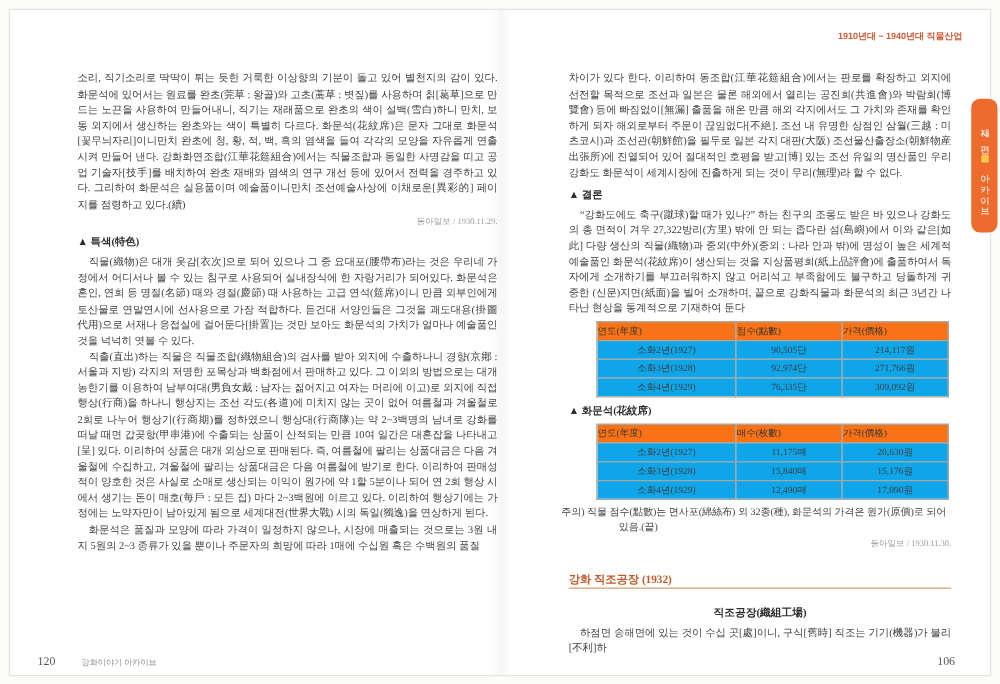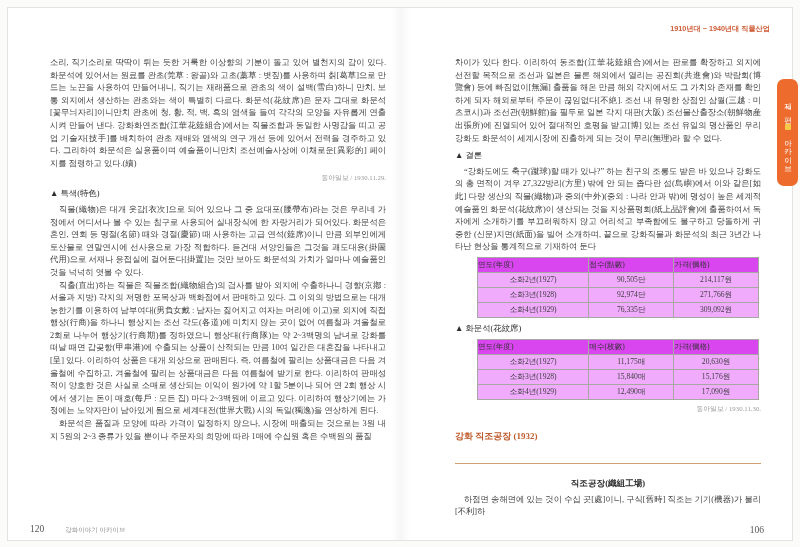--- a/index.html
+++ b/index.html
@@ -4,32 +4,32 @@
 <style>
   html,body{margin:0;padding:0;}
   .screen{
     position:relative;width:800px;height:547px;background:#fbfbf9;overflow:hidden;
     font-family:"Liberation Serif","DejaVu Serif",serif;
   }
   .book-edge{position:absolute;left:7px;top:7px;right:7px;bottom:6px;border:1px solid #e4e3e0;background:#ffffff;}
   .gutter{position:absolute;left:392px;top:8px;width:18px;bottom:7px;
     background:linear-gradient(to right, rgba(0,0,0,0), rgba(0,0,0,0.035), rgba(0,0,0,0));}
   .column{position:absolute;font-size:8.3px;line-height:12.6px;text-align:justify;color:#3d3d3d;}
-  .col-left{left:50px;top:57px;width:336px;}
+  .col-left{left:62px;top:57px;width:336px;}
   .col-right{left:455px;top:57px;width:306px;}
   .para{margin:0;text-indent:9px;}
   .no-indent{text-indent:0;}
   .source{text-align:right;font-size:6.8px;color:#9a9a9a;margin:3px 0 4px;line-height:10px;}
-  .tri-heading{font-weight:normal;font-size:8.4px;margin:5px 0 3px;color:#2d2d2d;text-align:left;}
+  .tri-heading{font-weight:bold;font-size:8.4px;margin:5px 0 3px;color:#2d2d2d;text-align:left;}
   table.stats{border-collapse:collapse;margin:3px 0 4px 22px;width:282px;font-size:7.6px;line-height:9px;}
-  table.stats th{background:#d946ef;border:1px solid #a7a7a4;font-weight:normal;padding:2.5px 0;color:#333;}
-  table.stats td{border:1px solid #a7a7a4;padding:2.5px 0;text-align:center;color:#3d3d3d;background:#f0abfc;}
+  table.stats th{background:#f97316;border:1px solid #a7a7a4;font-weight:normal;padding:2.5px 0;color:#333;}
+  table.stats td{border:1px solid #a7a7a4;padding:2.5px 0;text-align:center;color:#3d3d3d;background:#0ea5e9;}
   .note{font-size:8px;color:#3d3d3d;margin:4px 0 0 -6px;padding-left:46px;text-indent:-46px;line-height:12px;text-align:left;}
   .section-title{margin-top:16px;color:#bf5b2c;font-weight:bold;font-size:9px;
-    border-bottom:1.5px solid #cf9f74;padding-bottom:21px;text-align:left;}
+    border-bottom:1.5px solid #cf9f74;padding-bottom:1px;text-align:left;}
   .sub-heading{font-weight:bold;font-size:8.6px;margin:13px 0 4px;color:#2d2d2d;text-align:center;}
   .category-label{position:absolute;top:24px;right:30px;font-size:7.2px;font-weight:bold;color:#cf5b35;
     font-family:"Liberation Sans","DejaVu Sans",sans-serif;}
   .side-tab{position:absolute;top:79px;right:2px;width:21px;height:107px;background:#ed6b2d;border-radius:7px;
     display:flex;flex-direction:column;align-items:center;justify-content:center;gap:4px;}
   .side-tab .vtext{writing-mode:vertical-rl;color:#ffffff;font-size:7.6px;letter-spacing:1px;
     font-family:"Liberation Sans","DejaVu Sans",sans-serif;}
   .tab-sep{width:6px;height:6px;background:#f7c948;border-radius:1px;}
   .footer-left{position:absolute;left:30px;bottom:12px;display:flex;align-items:baseline;gap:21px;}
   .footer-page{font-size:9.5px;color:#555;}
@@ -118,20 +118,21 @@
           <td>15,176원</td>
         </tr>
         <tr>
           <td>소화4년(1929)</td>
           <td>12,490매</td>
           <td>17,090원</td>
         </tr>
       </tbody>
     </table>
 
+    <div class="note">주의) 직물 점수(點數)는 면사포(綿絲布) 외 32종(種), 화문석의 가격은 원가(原價)로 되어 있음.(끝)</div>
     <div class="source">동아일보 / 1930.11.30.</div>
 
     <div class="section-title">강화 직조공장 (1932)</div>
     <div class="sub-heading">직조공장(織組工場)</div>
     <p class="para">하점면 송해면에 있는 것이 수십 곳[處]이니, 구식[舊時] 직조는 기기(機器)가 불리[不利]하</p>
   </div>
 
   <div class="page-num-right">106</div>
 </div>
 

